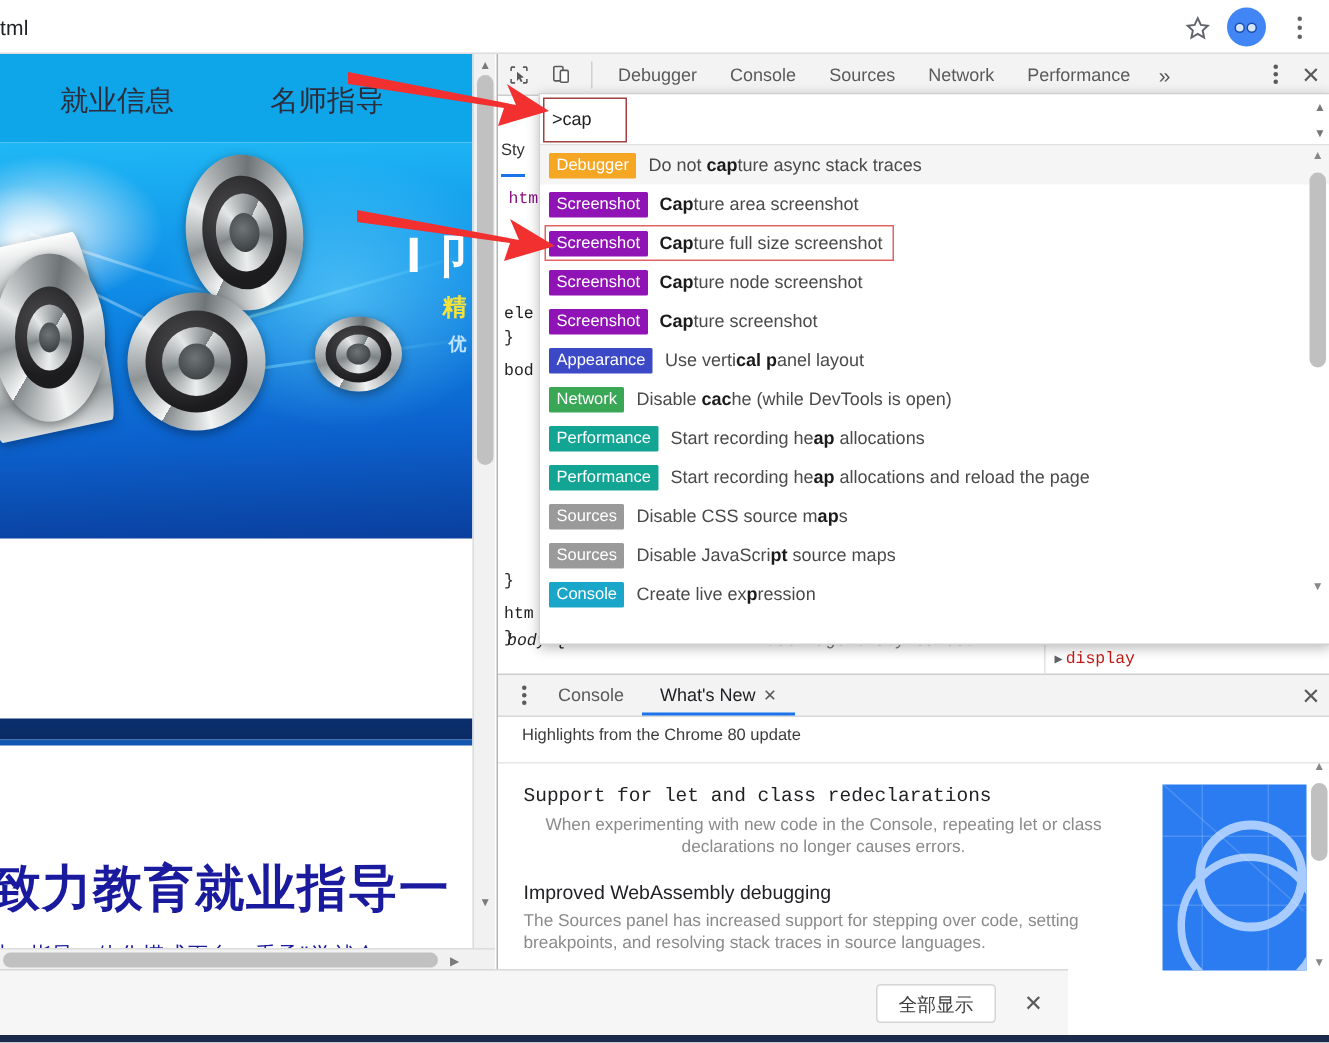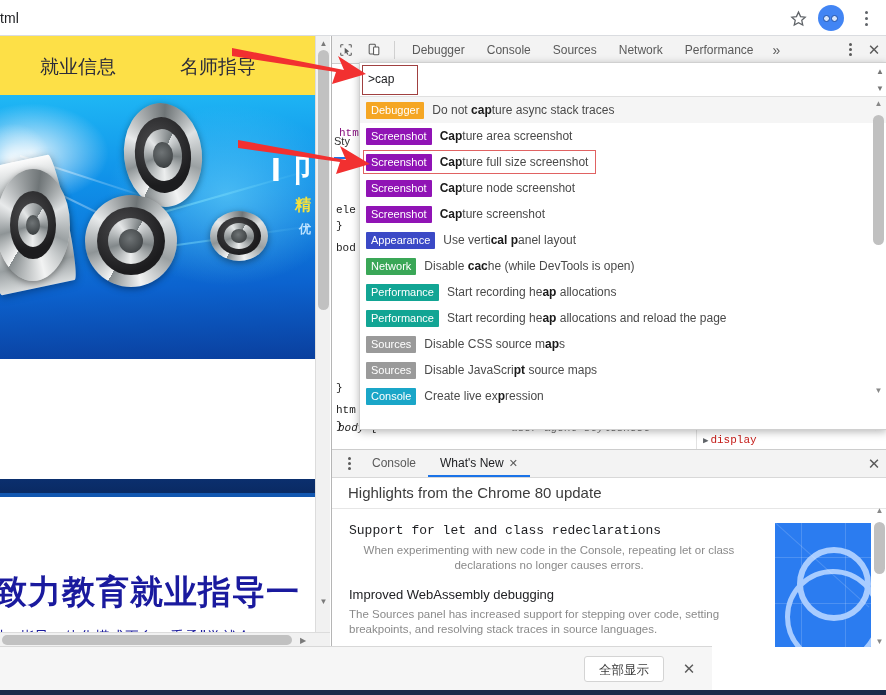--- a/index.html
+++ b/index.html
@@ -47,21 +47,21 @@
   .menu-dots i { width: 3px; height: 3px; border-radius: 50%; background: #5f6368; display: block; }
 
   
   .page-view {
     position: absolute; left: 0; top: 36px; width: 330px; height: 610px;
     overflow: hidden; background: #fff;
     border-right: 1px solid #cfcfcf;
   }
   .site-nav {
     position: absolute; left: 0; top: 0; width: 315px; height: 59px;
-    background: #fde047;
+    background: #0ea5e9;
   }
   .site-nav .navitem {
     position: absolute; top: 18px; font-size: 19px; color: #2c2c3a;
     font-family: "DejaVu Sans", sans-serif; white-space: nowrap;
   }
   .site-nav .navitem.n1 { left: 40px; }
   .site-nav .navitem.n2 { left: 180px; }
 
   .banner {
     position: absolute; left: 0; top: 59px; width: 315px; height: 264px;
@@ -187,21 +187,21 @@
   
   .elements-panel {
     position: absolute; left: 0; top: 28px; width: 555px; height: 385px;
     background: #fff; overflow: hidden;
     font-family: "Liberation Mono", monospace; font-size: 11px;
   }
   .ep-tree { position: absolute; left: 0; top: 0; width: 330px; }
   .ep-line { height: 15px; line-height: 15px; white-space: nowrap; padding-left: 3px; color: #881280; }
   .ep-stylestab {
     position: absolute; left: 2px; top: 30px; font-size: 11px; color: #333;
-    font-family: "Liberation Sans", sans-serif; border-bottom: 2px solid #1a73e8; padding-bottom: 10px; margin-top: 41px;
+    font-family: "Liberation Sans", sans-serif; border-bottom: 2px solid #1a73e8; padding-bottom: 10px;
   }
   .css-block { position: absolute; left: 0; font-family: "Liberation Mono", monospace;
     font-size: 11px; color: #222; white-space: nowrap; }
   .css-sel { color: #222; font-style: italic; }
   .css-prop { color: #c80000; padding-left: 10px; }
 
   
   .right-col {
     position: absolute; right: 0; top: 28px; width: 190px; height: 385px;
     background: #fff; border-left: 1px solid #e2e2e2;
@@ -293,21 +293,21 @@
     background: #f3f3f3; border-bottom: 1px solid #d8d8d8;
     display: flex; align-items: center;
   }
   .drawer-tab {
     height: 27px; line-height: 27px; padding: 0 12px; font-size: 12px; color: #5a5a5a;
     white-space: nowrap; position: relative;
   }
   .drawer-tab.active { color: #202124; border-bottom: 2px solid #1a73e8; }
   .dtab-close { margin-left: 5px; font-size: 11px; color: #5a5a5a; }
   .wn-title {
-    position: absolute; left: 16px; top: 34px; font-size: 15px; color: #3c3c3c; text-align: center;
+    position: absolute; left: 16px; top: 34px; font-size: 11px; color: #3c3c3c; text-align: center;
   }
   .wn-sep { position: absolute; left: 0; top: 58px; width: 555px; height: 1px; background: #e6e6e6; }
   .wn-body { position: absolute; left: 0; top: 59px; width: 555px; height: 138px; overflow: hidden; }
   .wn-item-title {
     position: absolute; left: 17px; font-size: 13px; color: #202124;
   }
   .wn-item-desc {
     position: absolute; left: 17px; width: 400px; font-size: 11.5px; color: #8a8a8a;
     line-height: 15px;
   }

